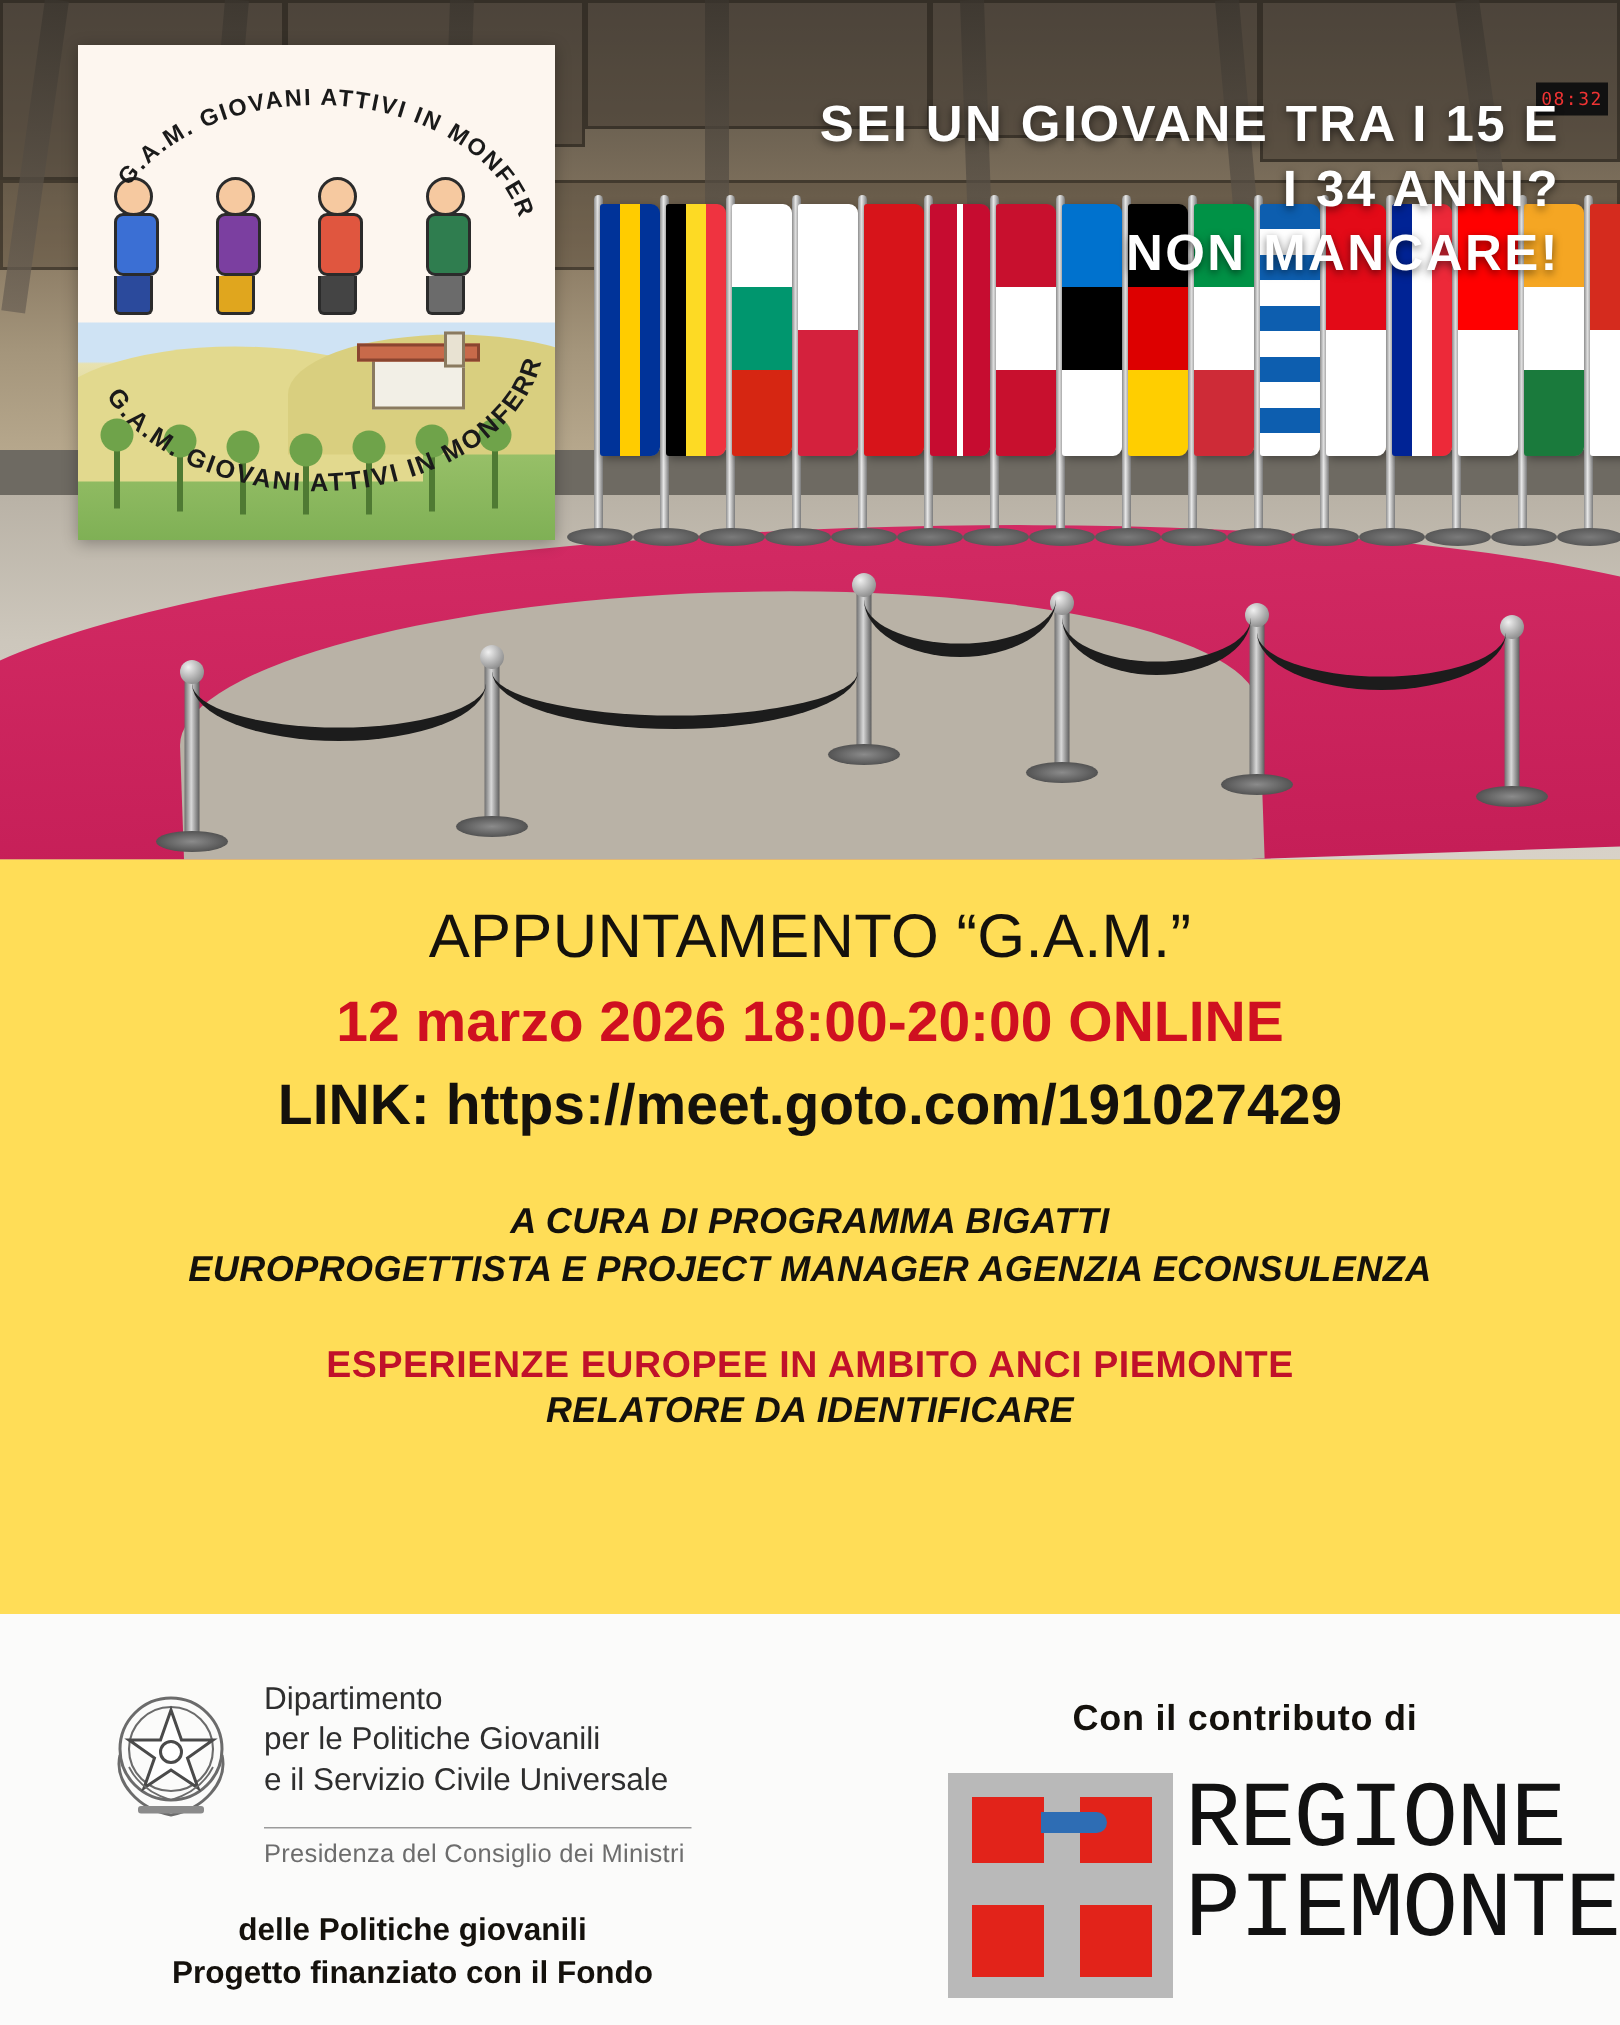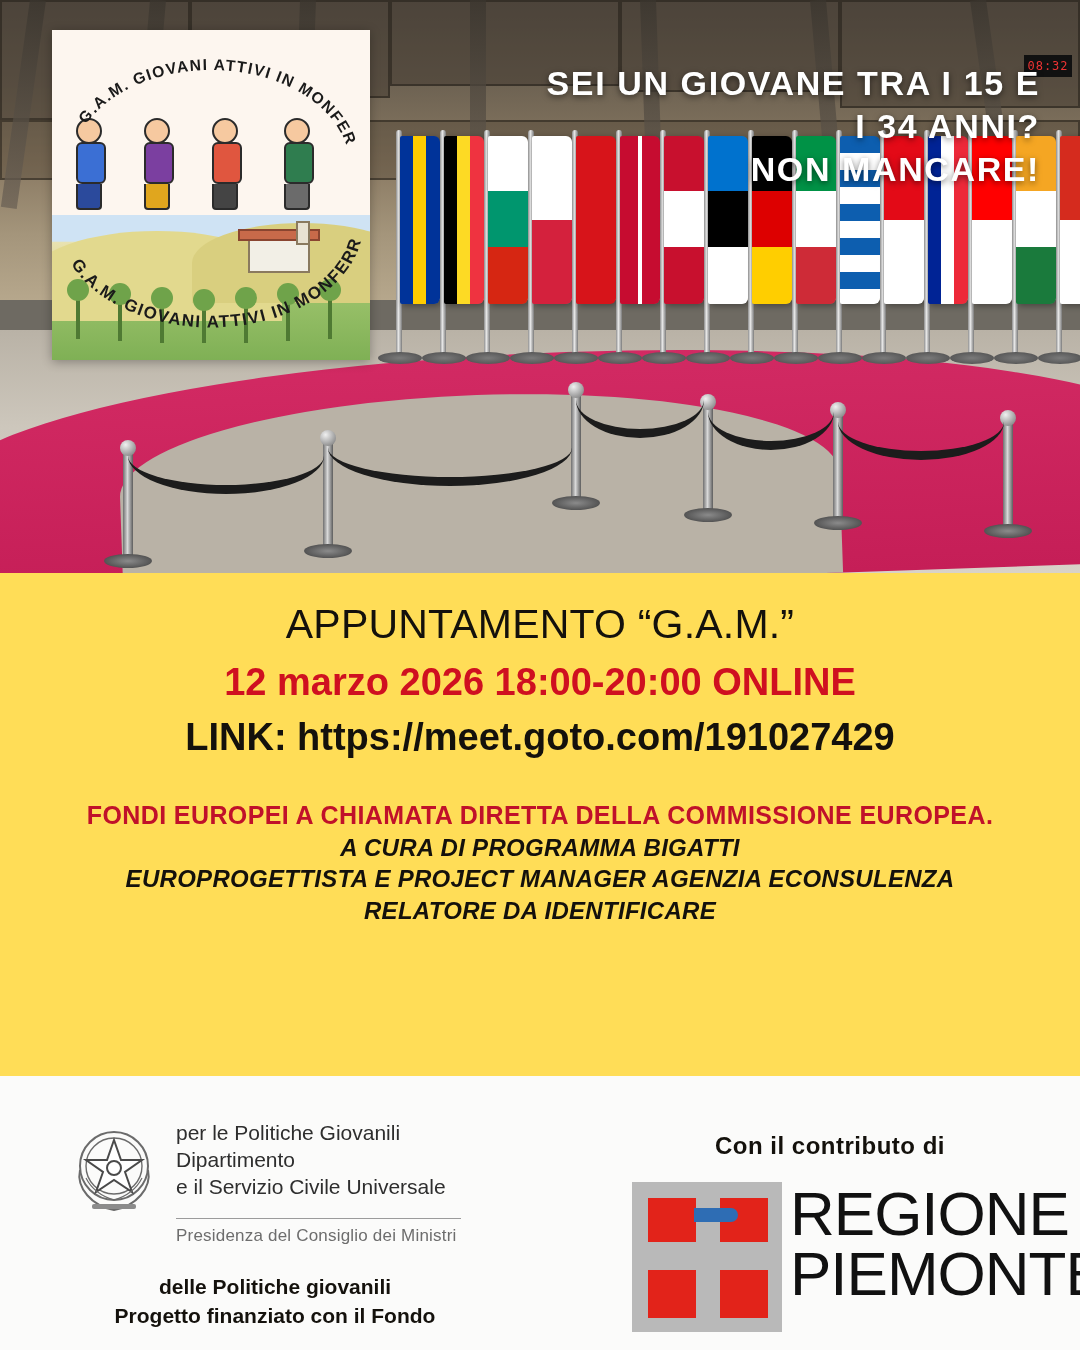--- a/index.html
+++ b/index.html
@@ -199,21 +199,21 @@
   .contrib {
     position: absolute; left: 620px; top: 56px; width: 420px; text-align: center;
     font-size: 24px; font-weight: 700; color: #14110c; letter-spacing: .5px;
   }
   .rp-logo { position: absolute; left: 632px; top: 106px; width: 150px; height: 150px; }
   .rp-cross-bg { position: absolute; inset: 0; background: #b9b9b9; }
   .rp-red { position: absolute; background: #e2231a; }
   .rp-blue { position: absolute; background: #2e6db4; }
   .rp-word {
     position: absolute; left: 790px; top: 108px; width: 270px;
-    font-family: Liberation Sans, sans-serif; color: #111;
+    font-family: Liberation Mono, monospace; color: #111;
     line-height: .96;
   }
   .rp-word .w1 { font-size: 62px; letter-spacing: -1px; }
   .rp-word .w2 { font-size: 62px; letter-spacing: -1px; }
 </style>
 </head>
 <body>
 
 <div class="poster">
 
@@ -419,48 +419,48 @@
       </svg>
     </div>
   </div>
 
   <div class="yellow">
     <div class="appt">APPUNTAMENTO “G.A.M.”</div>
     <div class="date-line">12 marzo 2026 18:00-20:00 ONLINE</div>
     <div class="link-line">LINK: https://meet.goto.com/191027429</div>
 
     <div class="red-block">
-      <div>FONDI EUROPEI A CHIAMATA DIRETTA DELLA COMMISSIONE EUROPEA.</div>
     </div>
     <div class="italic-line">
       <div>A CURA DI PROGRAMMA BIGATTI</div>
       <div>EUROPROGETTISTA E PROJECT MANAGER AGENZIA ECONSULENZA</div>
     </div>
 
+    <div class="red-block2">ESPERIENZE EUROPEE IN AMBITO ANCI PIEMONTE</div>
     <div class="italic-line">RELATORE DA IDENTIFICARE</div>
   </div>
 
   <div class="footer">
 
     <div class="emblem">
       <svg width="96" height="104" viewBox="0 0 96 104">
         <circle cx="48" cy="48" r="34" fill="none" stroke="#6b6b6b" stroke-width="2"></circle>
         <circle cx="48" cy="48" r="28" fill="none" stroke="#6b6b6b" stroke-width="1.4"></circle>
         <polygon points="48,22 55,42 76,42 59,54 66,74 48,62 30,74 37,54 20,42 41,42" fill="#ffffff" stroke="#4a4a4a" stroke-width="2"></polygon>
         <circle cx="48" cy="50" r="7" fill="#fff" stroke="#4a4a4a" stroke-width="2"></circle>
         <path d="M14,52 C10,70 26,88 48,92 C70,88 86,70 82,52" fill="none" stroke="#6b6b6b" stroke-width="2"></path>
         <path d="M20,60 q8,16 28,22" fill="none" stroke="#6b6b6b" stroke-width="1.2"></path>
         <path d="M76,60 q-8,16 -28,22" fill="none" stroke="#6b6b6b" stroke-width="1.2"></path>
         <rect x="26" y="86" width="44" height="5" rx="2" fill="#8b8b8b"></rect>
       </svg>
     </div>
 
     <div class="dip-text">
+      <div class="l">Dipartimento</div>
       <div class="l">per le Politiche Giovanili</div>
-      <div class="l">Dipartimento</div>
       <div class="l">e il Servizio Civile Universale</div>
     </div>
     <div class="dip-rule"></div>
     <div class="dip-sub">Presidenza del Consiglio dei Ministri</div>
 
     <div class="fin-text">
       <div>delle Politiche giovanili</div>
       <div>Progetto finanziato con il Fondo</div>
     </div>
 

